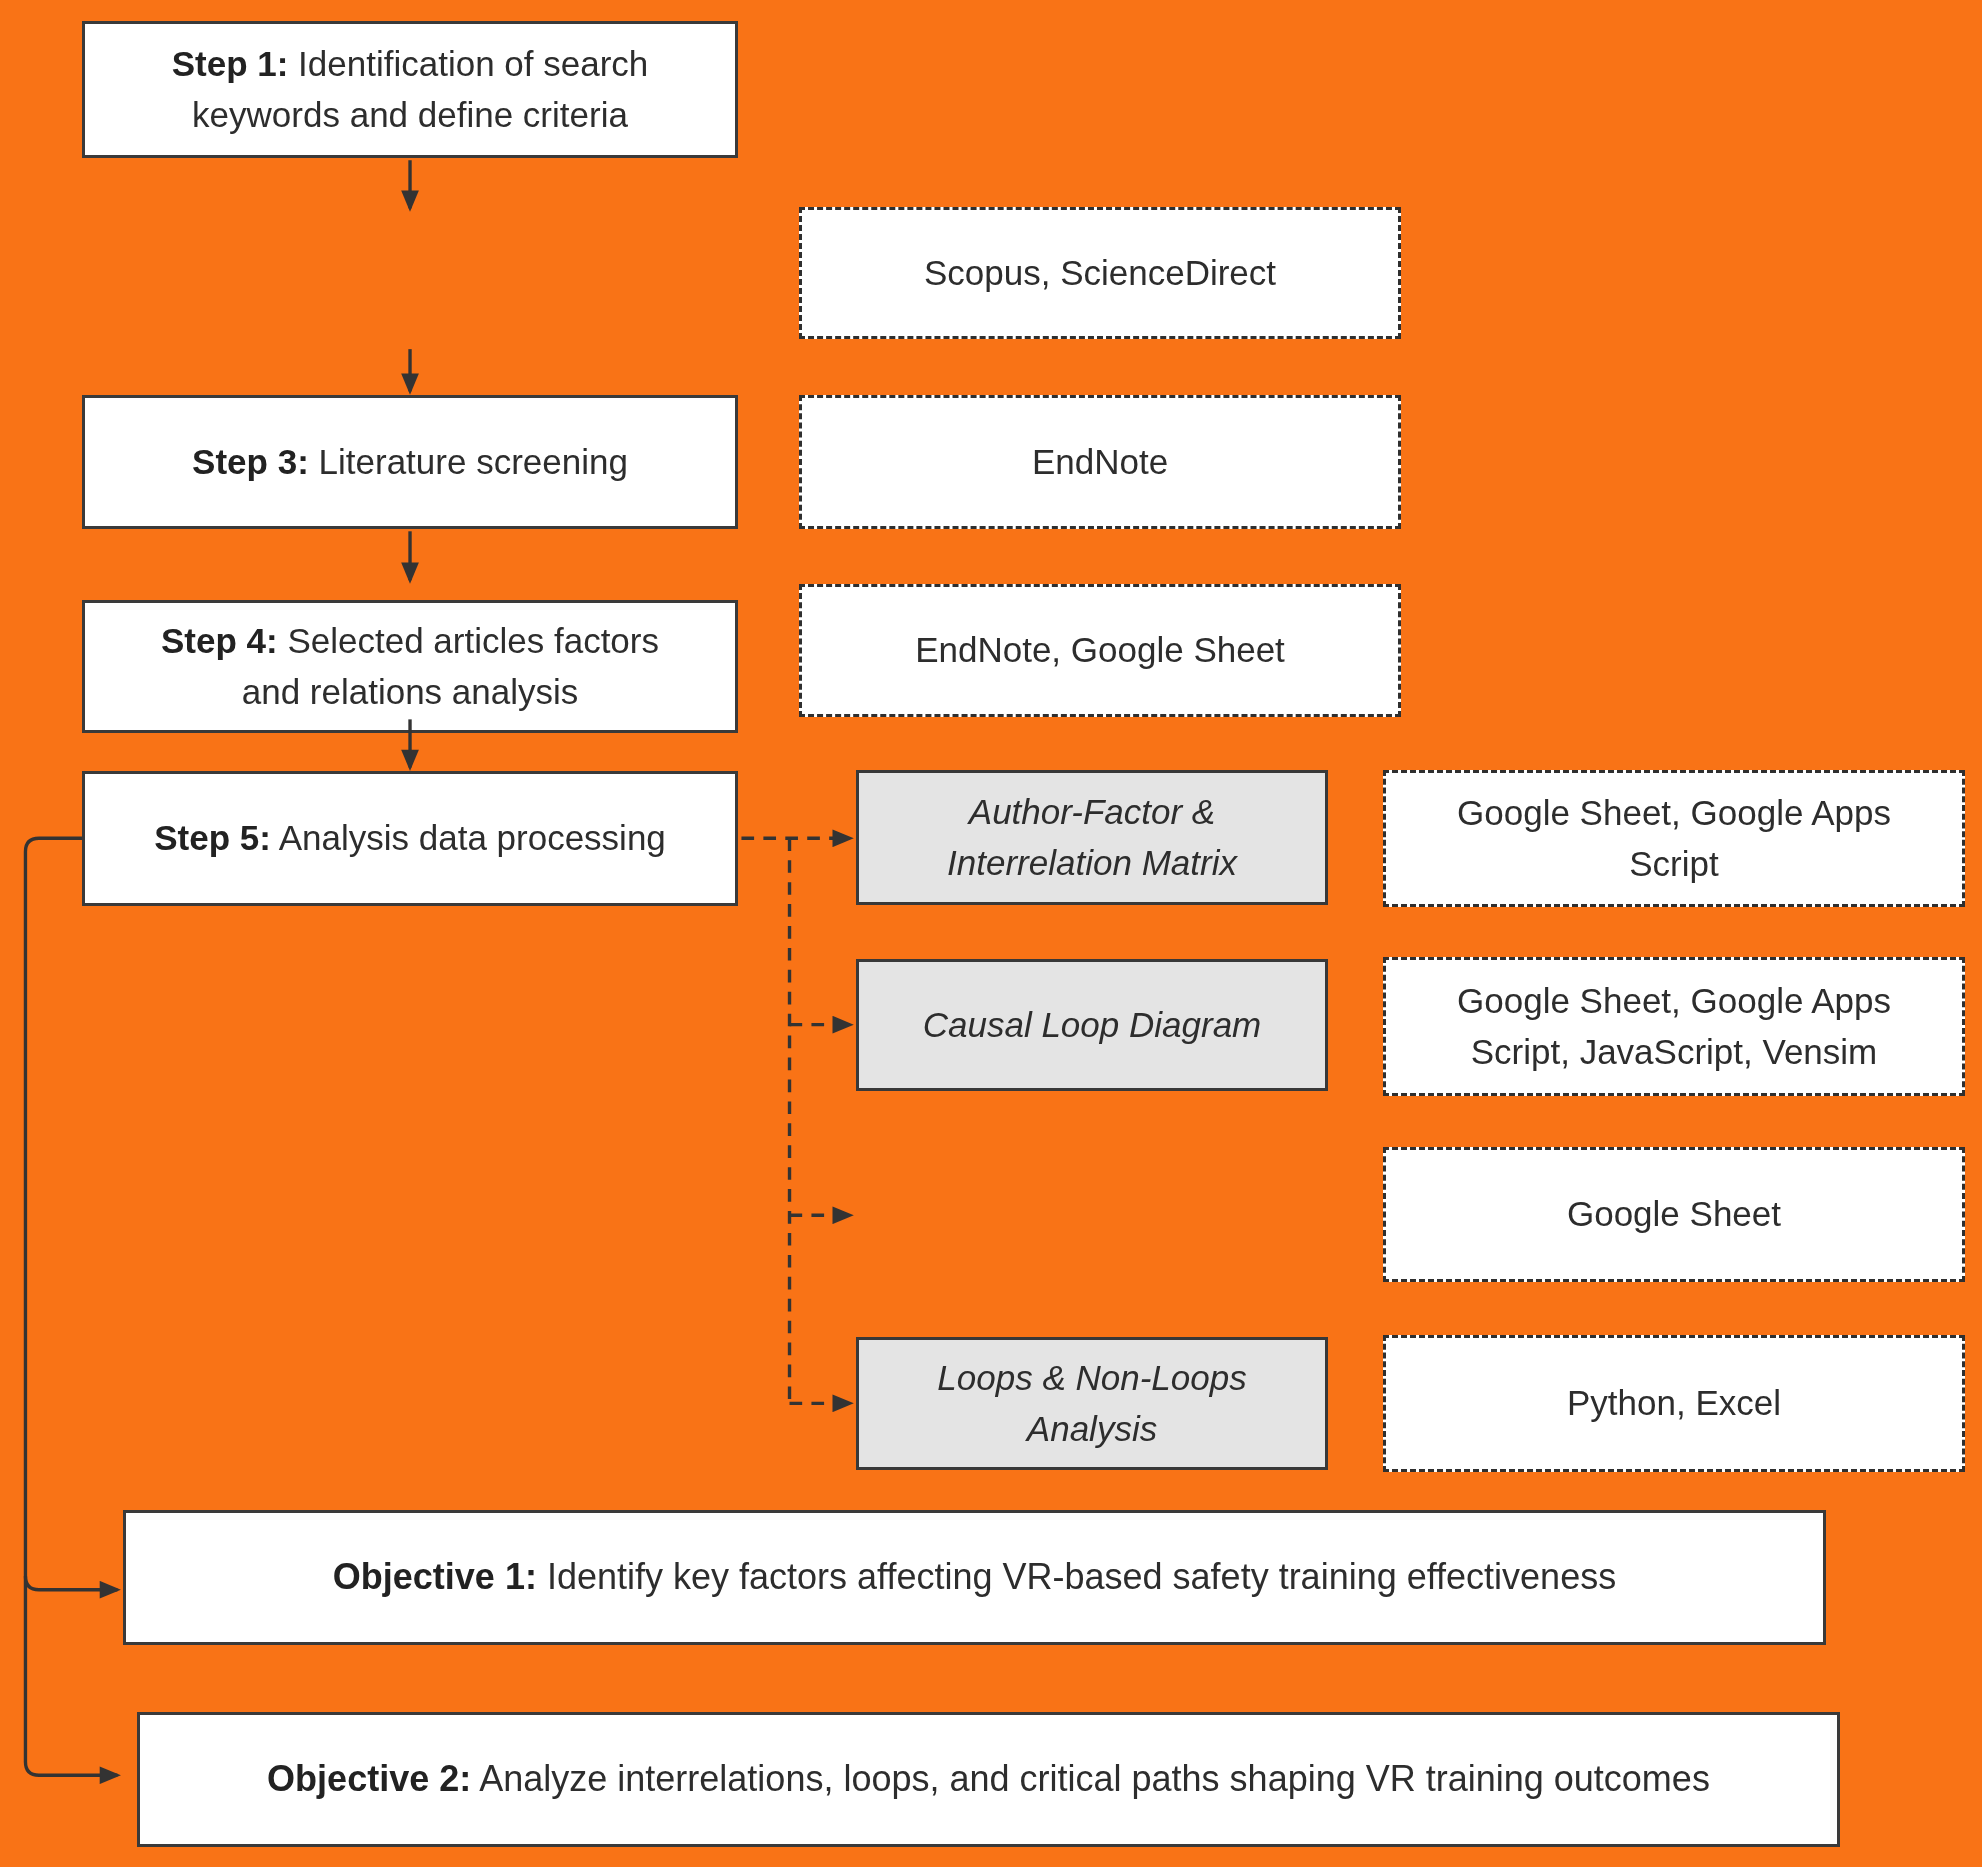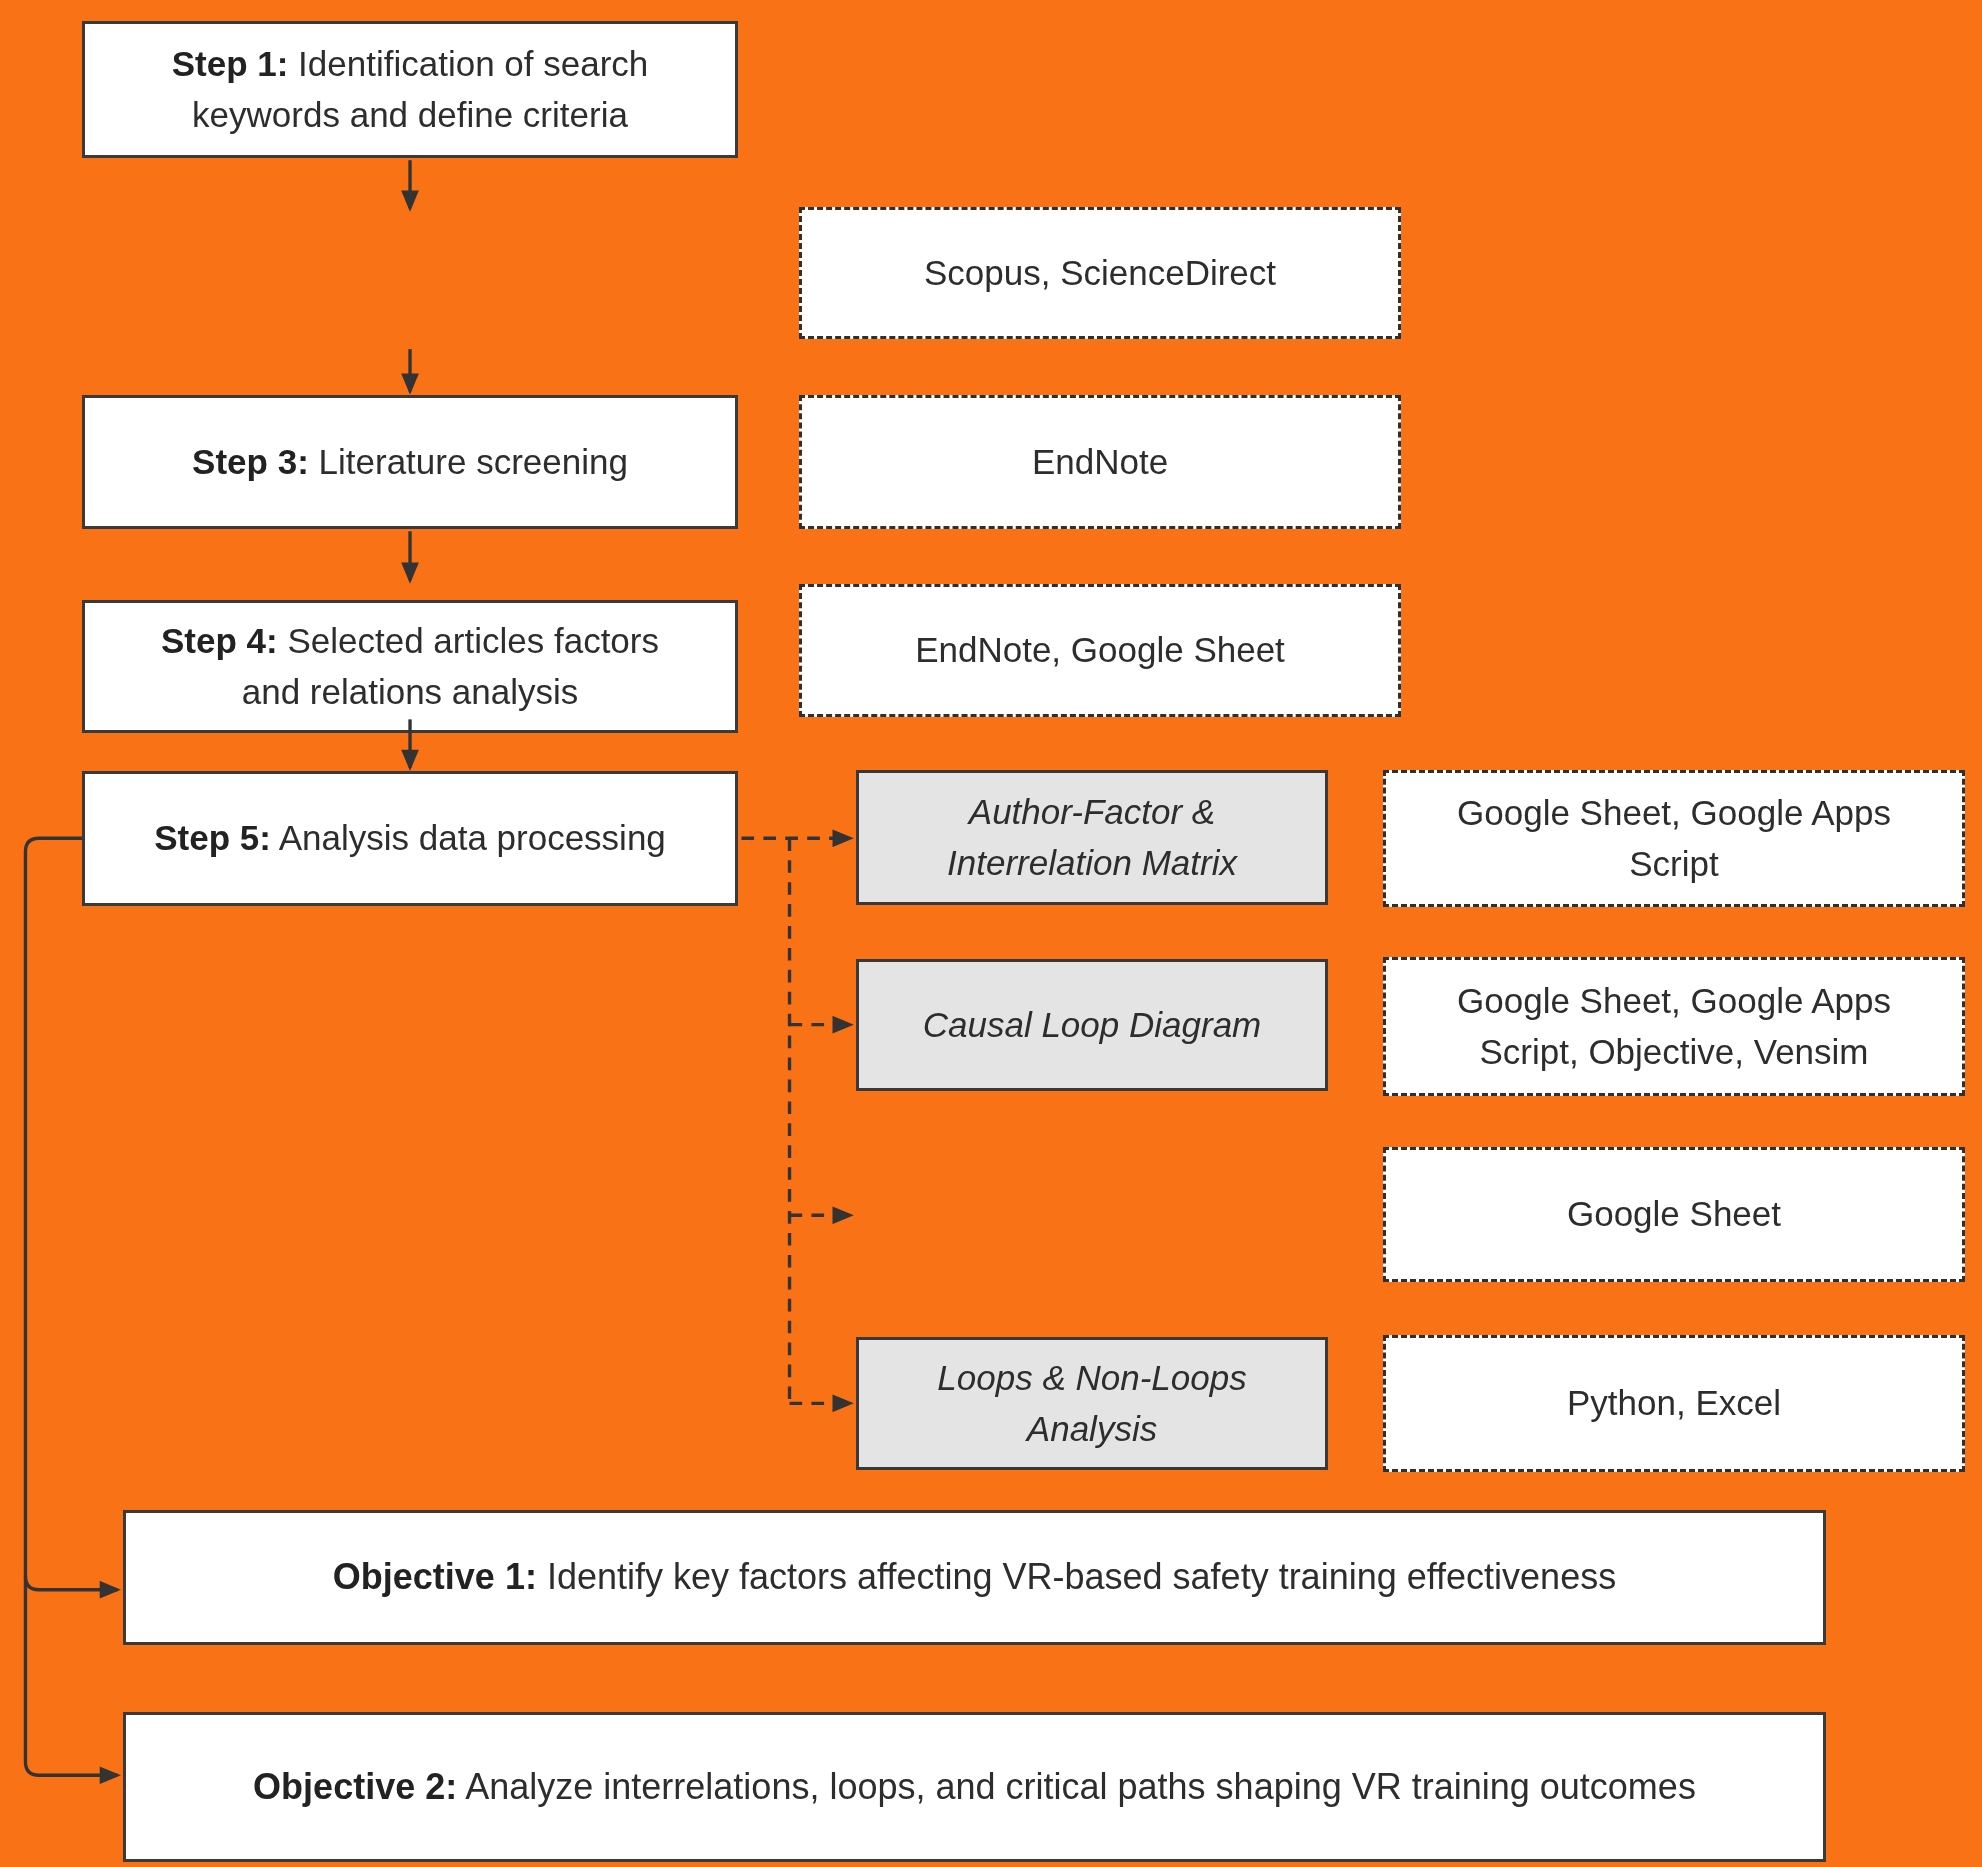--- a/index.html
+++ b/index.html
@@ -74,33 +74,33 @@
     <p class="t i">Causal Loop Diagram</p>
   </div>
   <div class="box gray" style="left:856px;top:1337px;width:472px;height:133px">
     <p class="t i">Loops &amp; Non-Loops Analysis</p>
   </div>
 
   <div class="box dash rtool" style="left:1383px;top:770px;width:582px;height:137px">
     <p class="t">Google Sheet, Google Apps Script</p>
   </div>
   <div class="box dash rtool" style="left:1383px;top:957px;width:582px;height:139px">
-    <p class="t">Google Sheet, Google Apps Script, Objective, Vensim</p>
+    <p class="t">Google Sheet, Google Apps Script, JavaScript, Vensim</p>
   </div>
   <div class="box dash rtool" style="left:1383px;top:1147px;width:582px;height:135px">
     <p class="t">Google Sheet</p>
   </div>
   <div class="box dash rtool" style="left:1383px;top:1335px;width:582px;height:137px">
     <p class="t">Python, Excel</p>
   </div>
 
   <div class="box solid obj" style="left:123px;top:1510px;width:1703px;height:135px">
     <p class="t"><span class="b">Objective 1:</span> <span>Identify key factors affecting VR-based safety training effectiveness</span></p>
   </div>
-  <div class="box solid obj" style="left:123px;top:1712px;width:1703px;height:150px">
+  <div class="box solid obj" style="left:137px;top:1712px;width:1703px;height:135px">
     <p class="t"><span class="b">Objective 2:</span> <span>Analyze interrelations, loops, and critical paths shaping VR training outcomes</span></p>
   </div>
 
   <svg class="overlay" width="1983" height="1868" viewBox="0 0 2351 2215">
     <defs>
       <marker id="ah" viewBox="0 0 12 10" refX="10" refY="5" markerWidth="26" markerHeight="21" orient="auto" markerUnits="userSpaceOnUse">
         <path d="M0,0 L12,5 L0,10 z" fill="#333333"></path>
       </marker>
     </defs>
 

